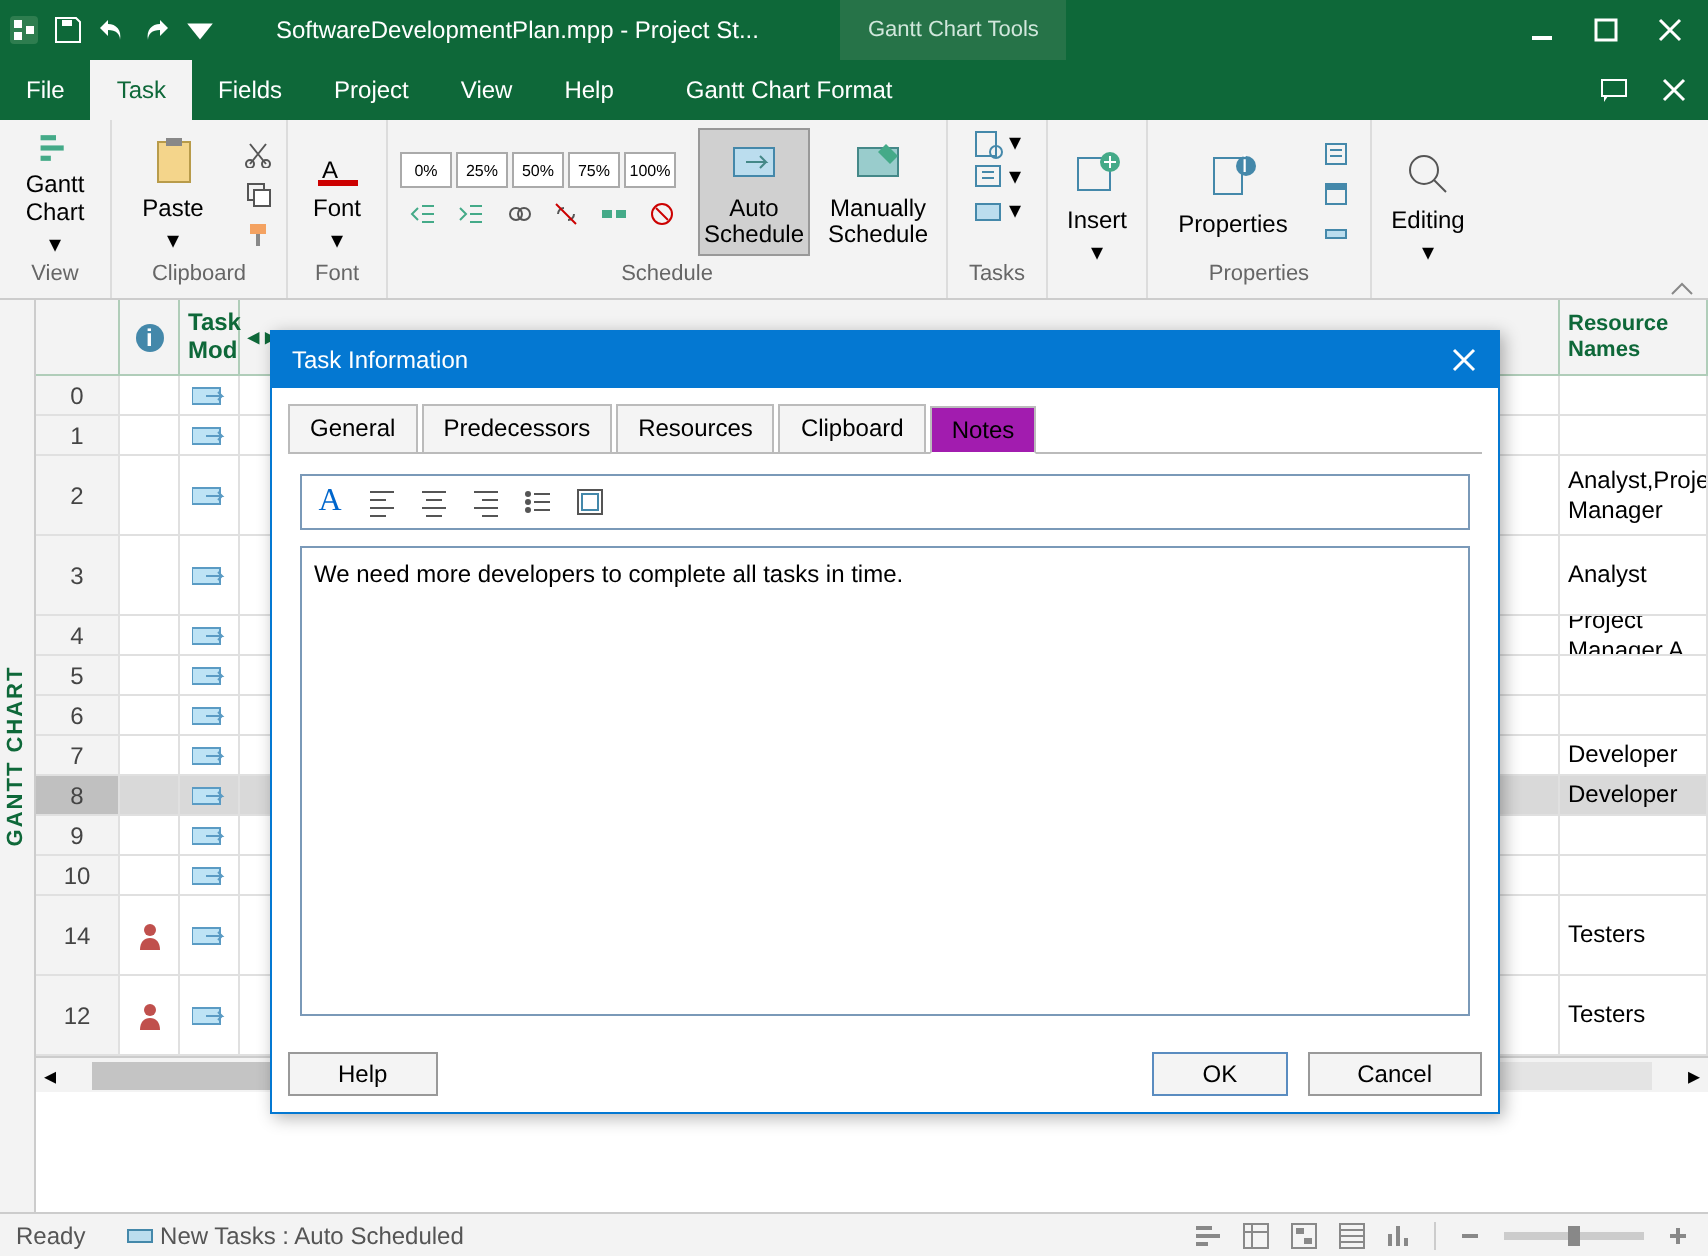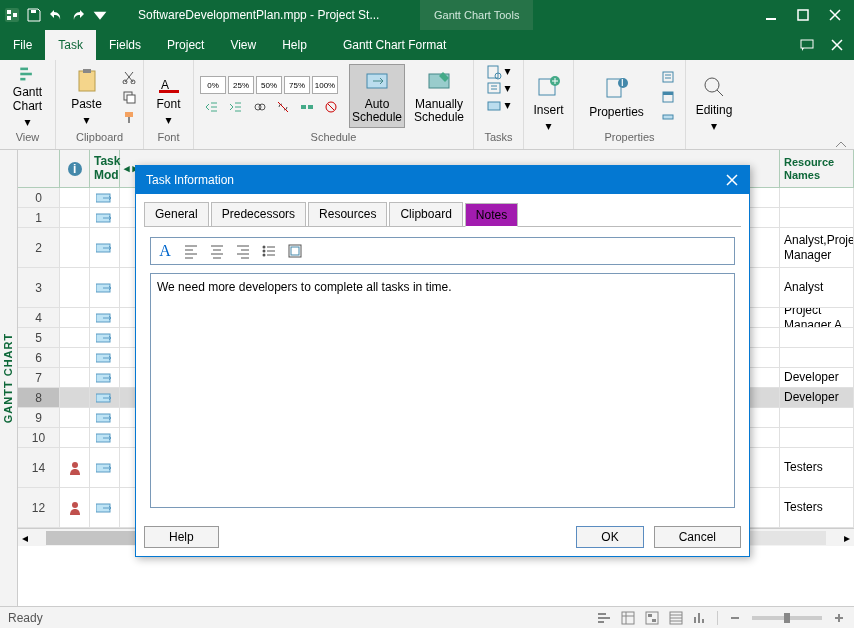--- a/index.html
+++ b/index.html
@@ -663,20 +663,23 @@
   <div class="dlg-footer">
     <button class="btn"><span class="ul">H</span>elp</button>
     <div style="flex:1"></div>
     <button class="btn primary">OK</button>
     <button class="btn">Cancel</button>
   </div>
 </div>
 
 <div class="statusbar">
   <span>Ready</span>
+  <span><svg style="display:inline;vertical-align:middle" width="14" height="10" viewBox="0 0 14 10">
+        <rect x="1" y="2" width="12" height="6" fill="#bde" stroke="#48a"></rect>
+      </svg> <span>New Tasks : Auto Scheduled</span></span>
   <div class="views">
     <svg viewBox="0 0 14 14">
         <rect x="1" y="2" width="8" height="2" fill="#888"></rect>
         <rect x="1" y="6" width="12" height="2" fill="#888"></rect>
         <rect x="1" y="10" width="6" height="2" fill="#888"></rect>
       </svg>
     <svg viewBox="0 0 14 14">
         <rect x="1" y="1" width="12" height="12" fill="none" stroke="#888"></rect>
         <path d="M1 5h12M5 1v12" stroke="#888"></path>
       </svg>

